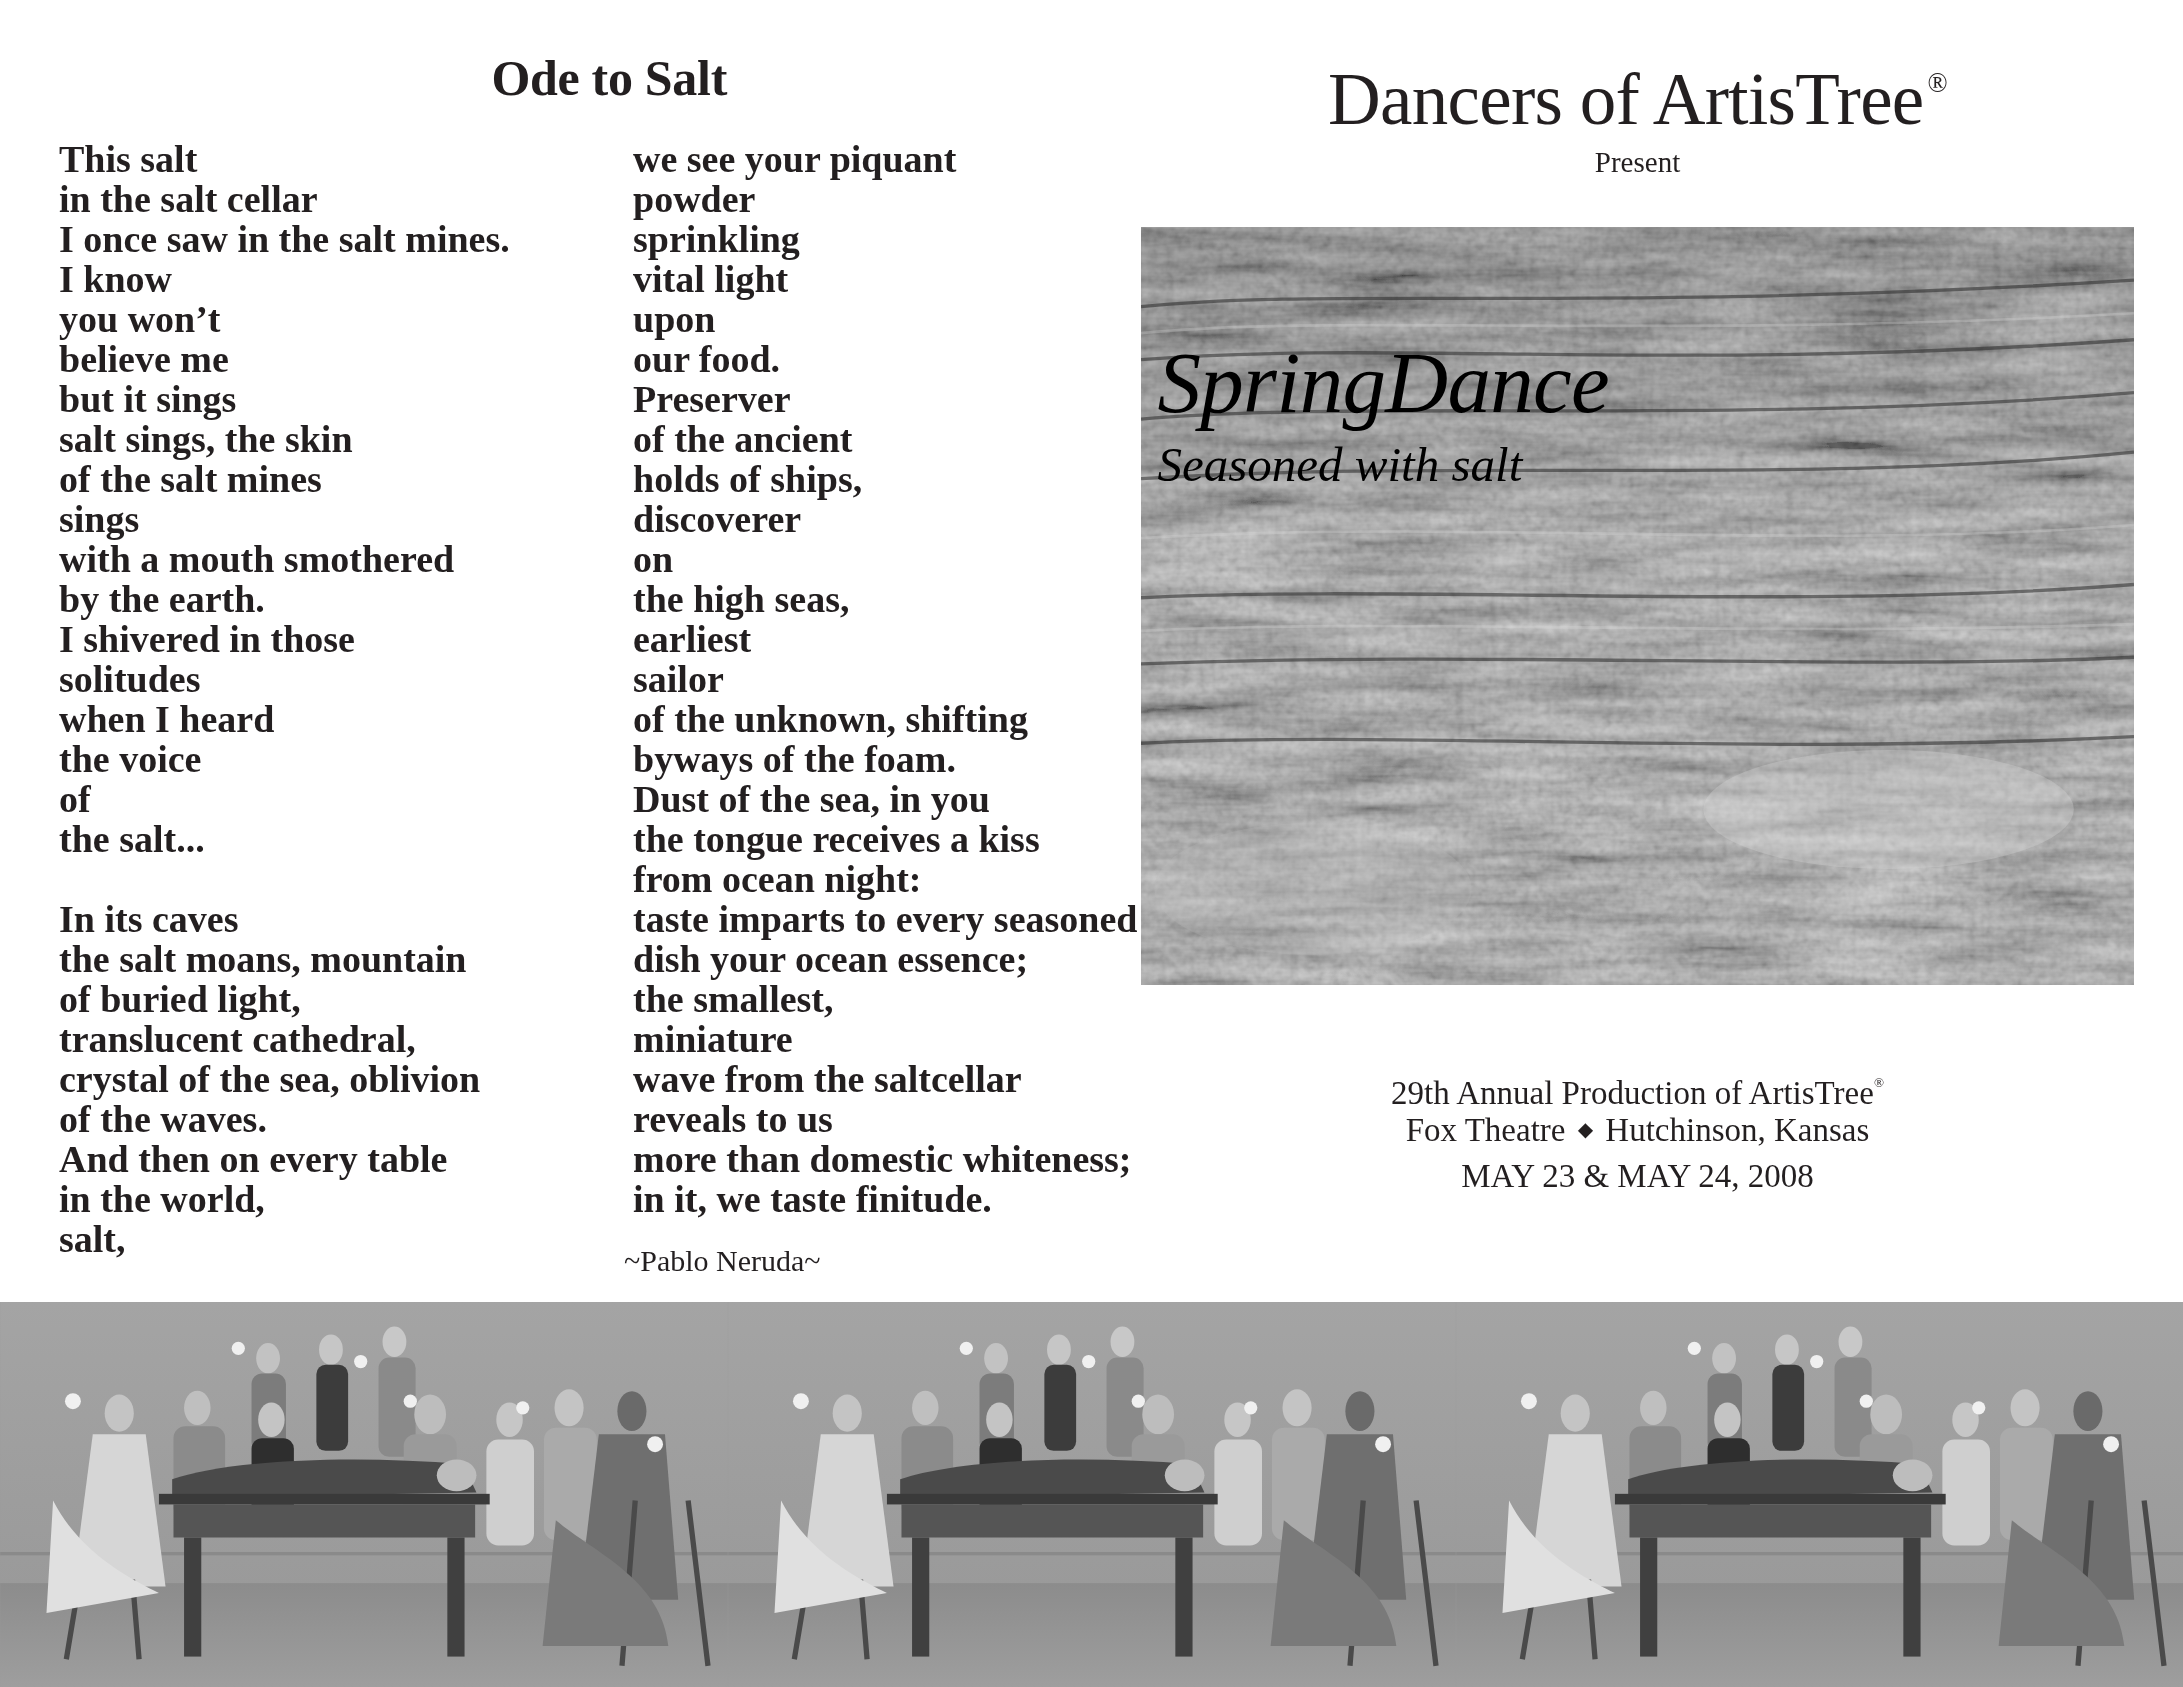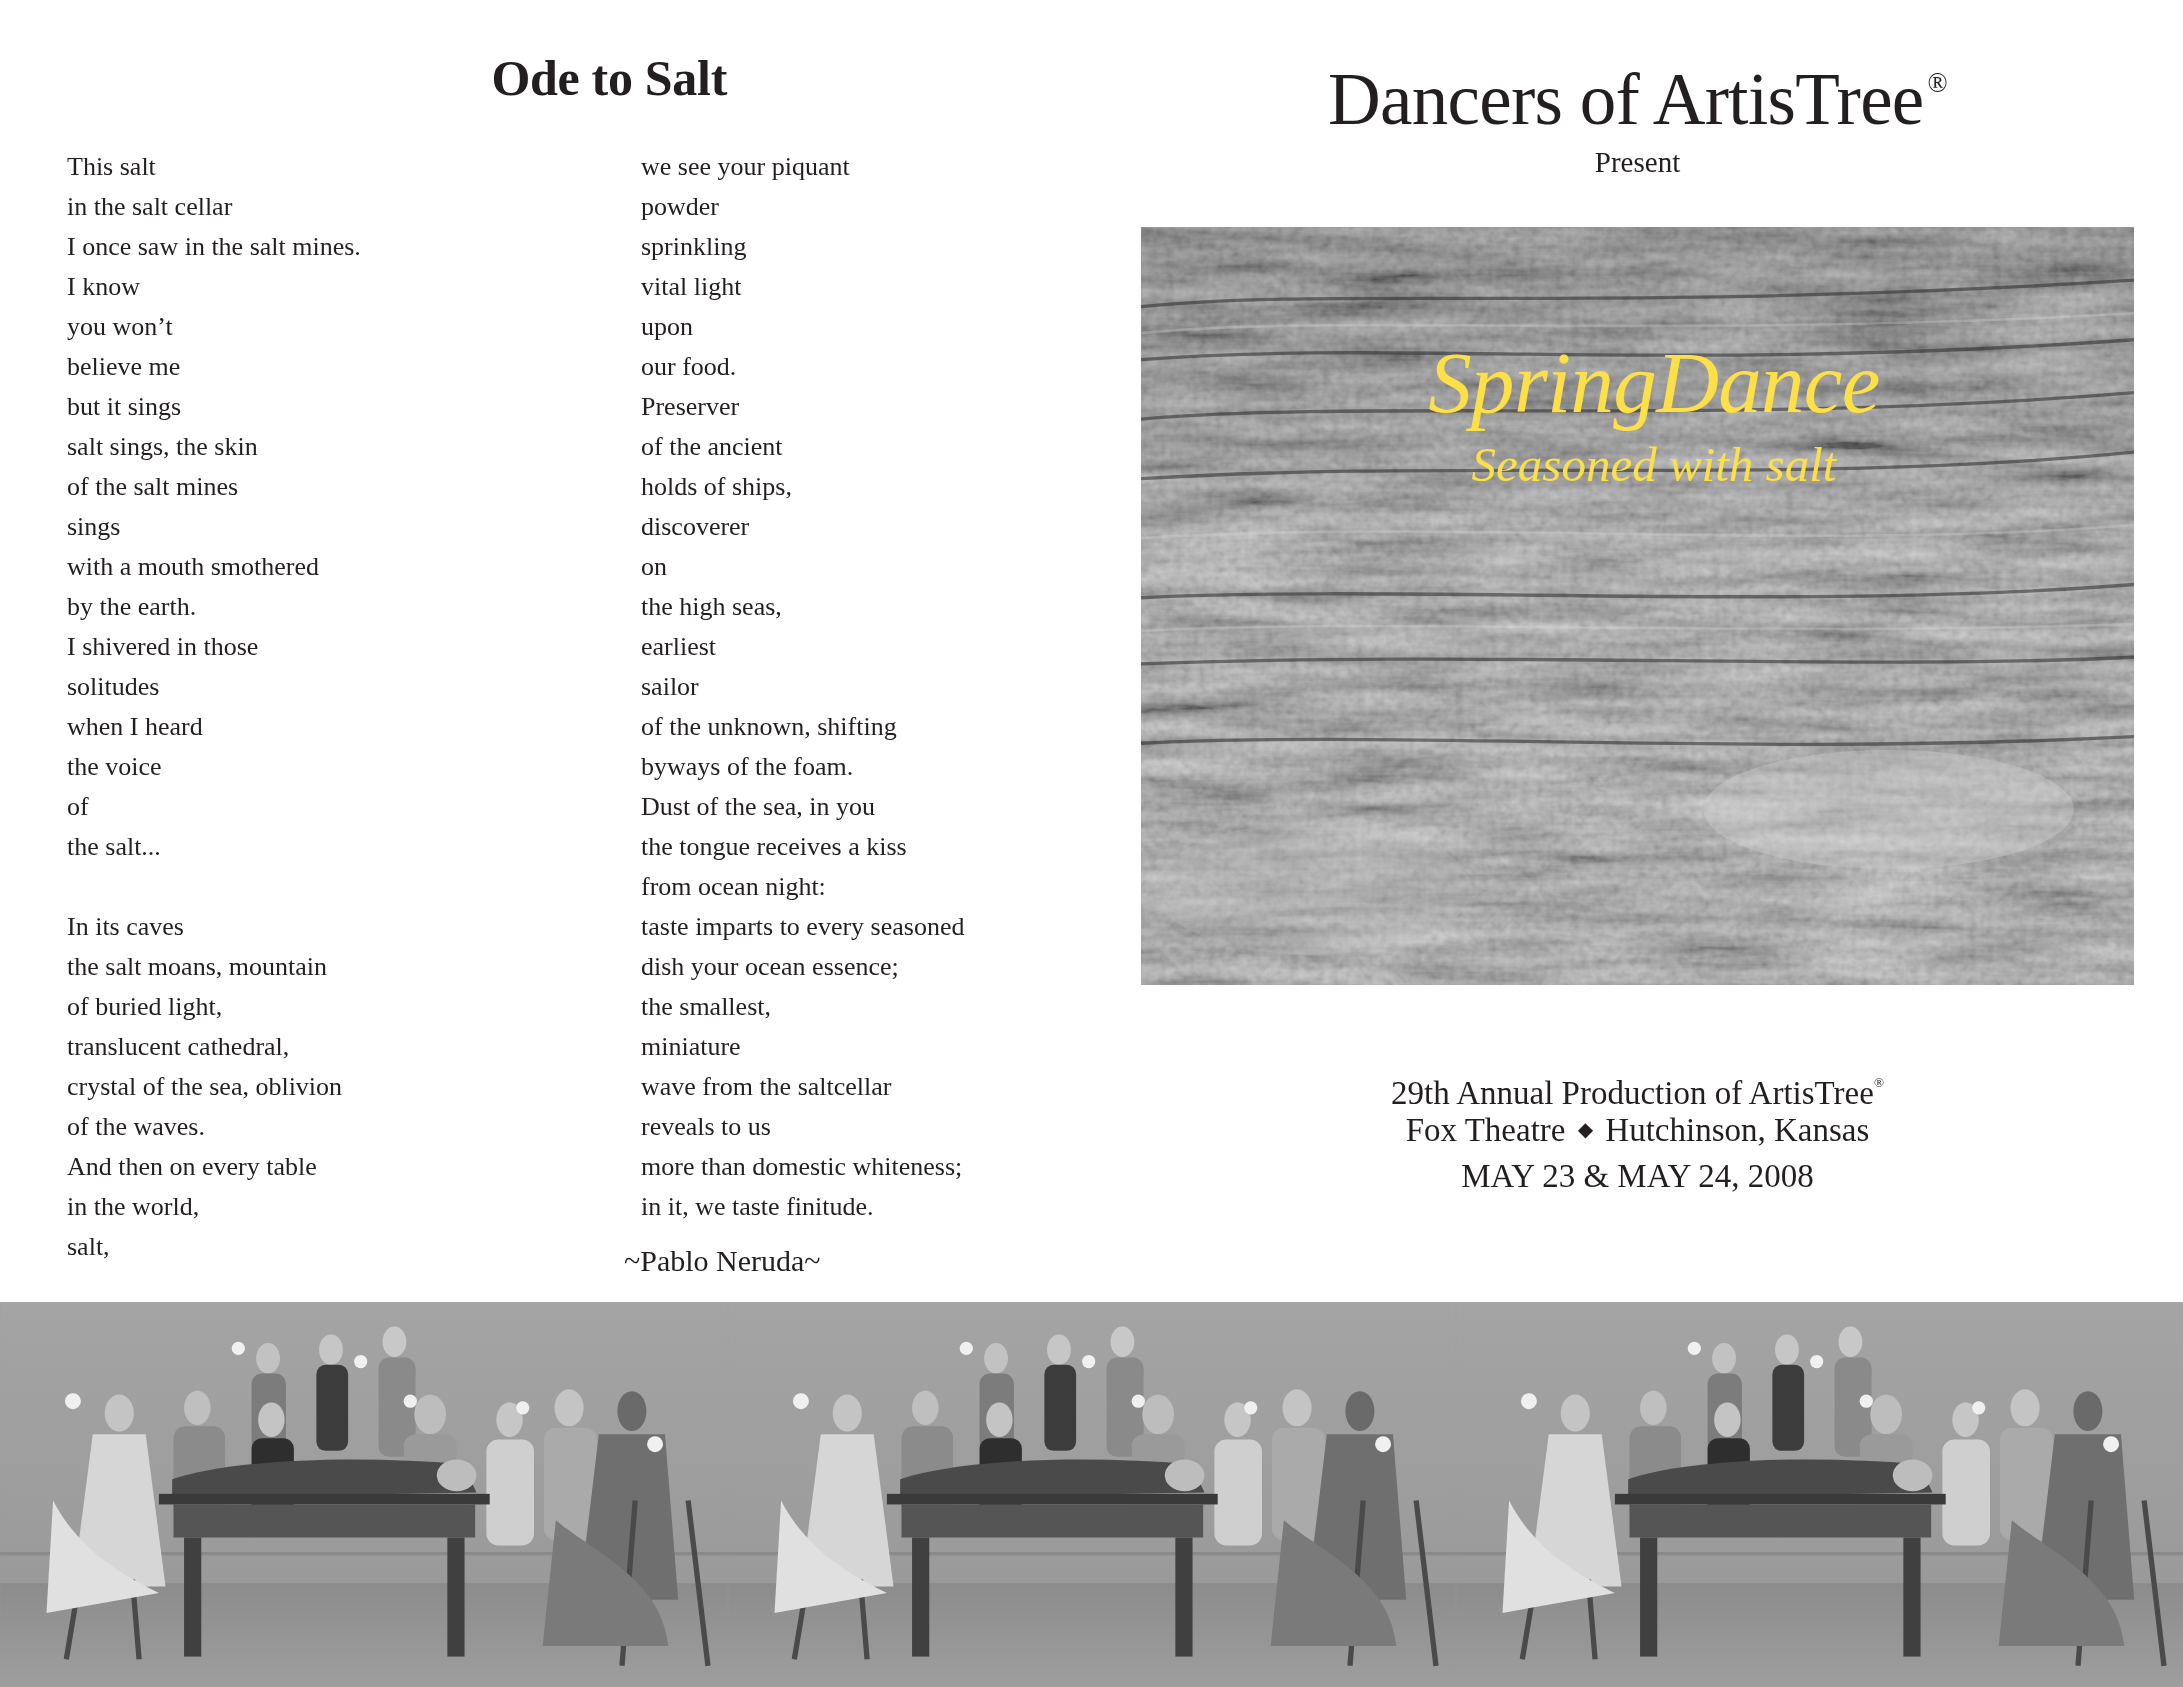--- a/index.html
+++ b/index.html
@@ -24,25 +24,26 @@
       width: 357px;
       text-align: right;
       font-size: 50px;
       font-weight: bold;
       line-height: 53px;
       letter-spacing: -0.3px;
     }
     .poem-col {
       position: absolute;
       top: 130px;
-      margin: 17px;
+      margin: 9px;
       padding: 0;
       list-style: none;
-      font-size: 26px;
+      font-size: 38px;
       line-height: 40px;
+      font-weight: bold;
     }
     .poem-col li {
       height: 40px;
       white-space: nowrap;
     }
     .poem-col.col1 { left: 50px; }
     .poem-col.col2 { left: 624px; }
     .attribution {
       position: absolute;
       left: 624px;
@@ -88,22 +89,22 @@
       width: 993px;
       height: 758px;
       overflow: hidden;
       background: #6e6e6e;
     }
     .hero svg { position: absolute; left: 0; top: 0; }
     .hero-title {
       position: absolute;
       left: 0;
       width: 100%;
-      text-align: center;
-      color: #fde047;
+      text-align: left;
+      color: #000000;
       font-style: italic;
       white-space: nowrap;
     }
     .hero-title.main {
       top: 106px;
       font-size: 87px;
       line-height: 99px;
       left: 16.5px;
       letter-spacing: -0.7px;
     }

